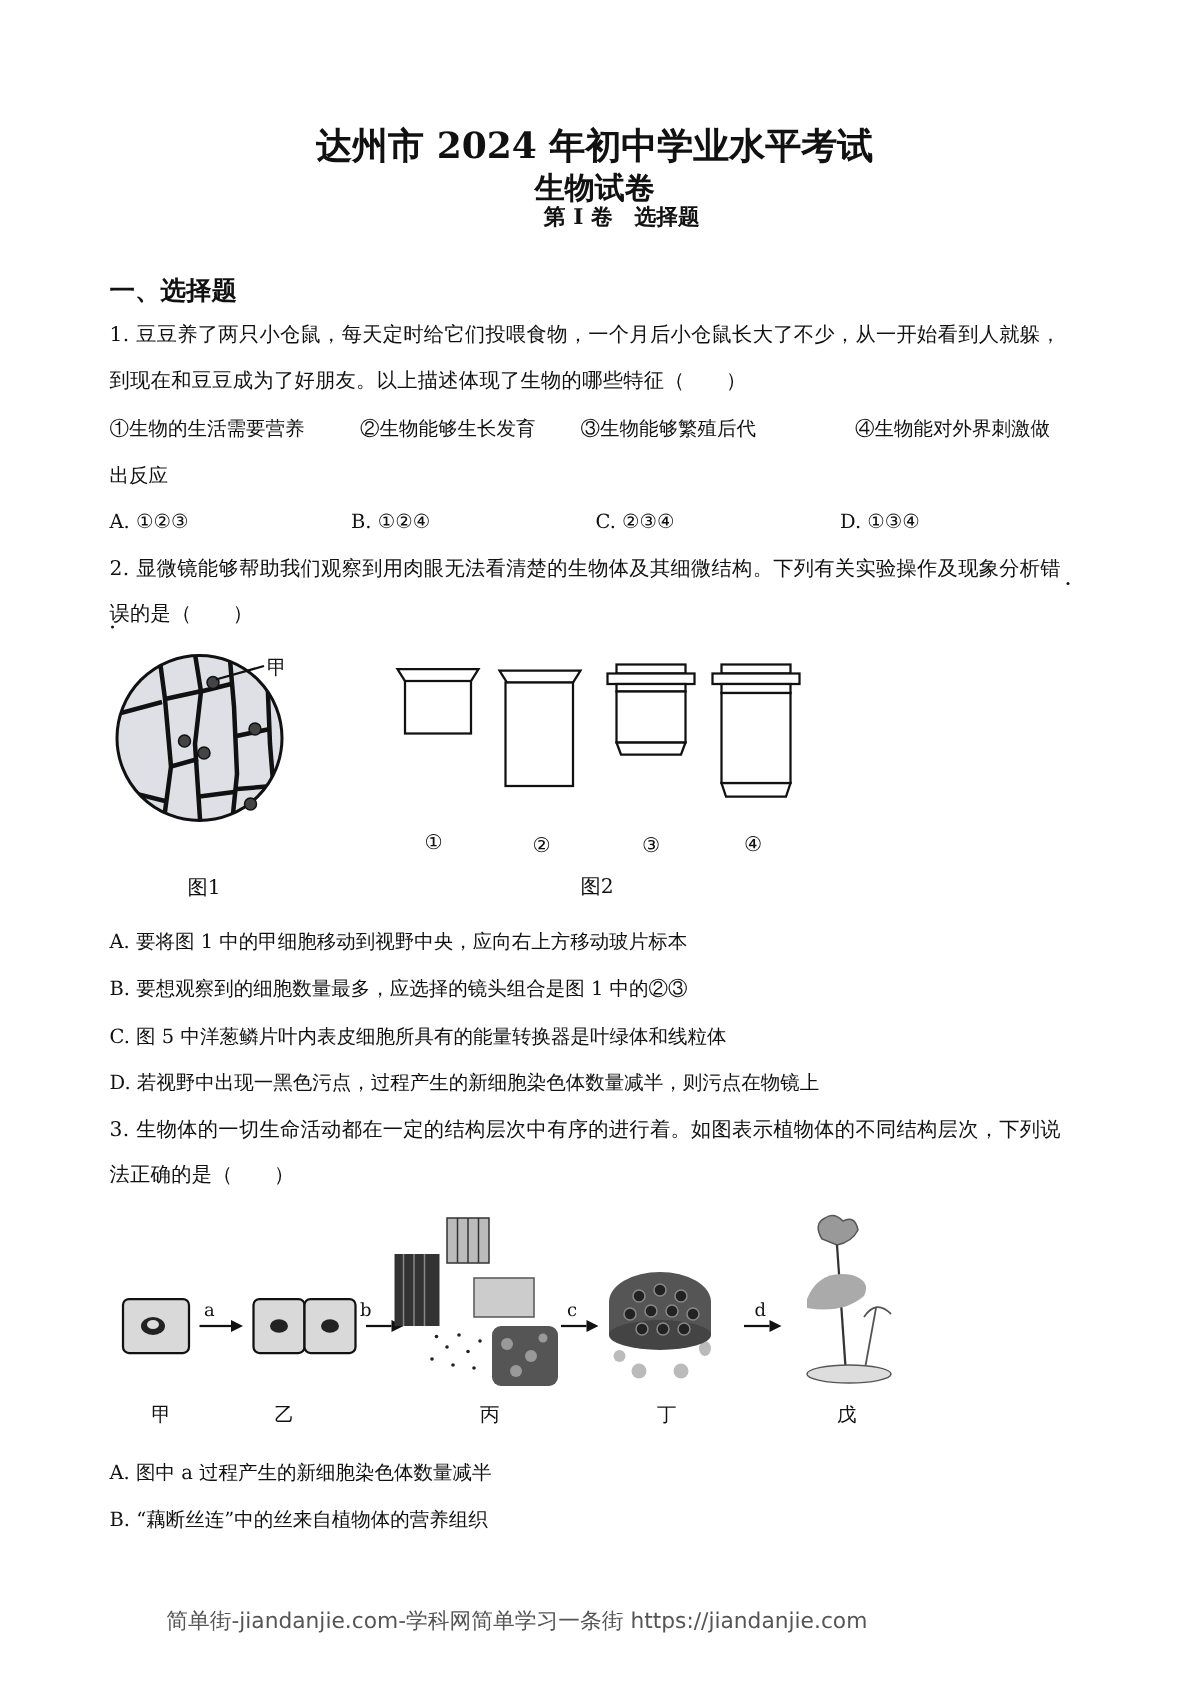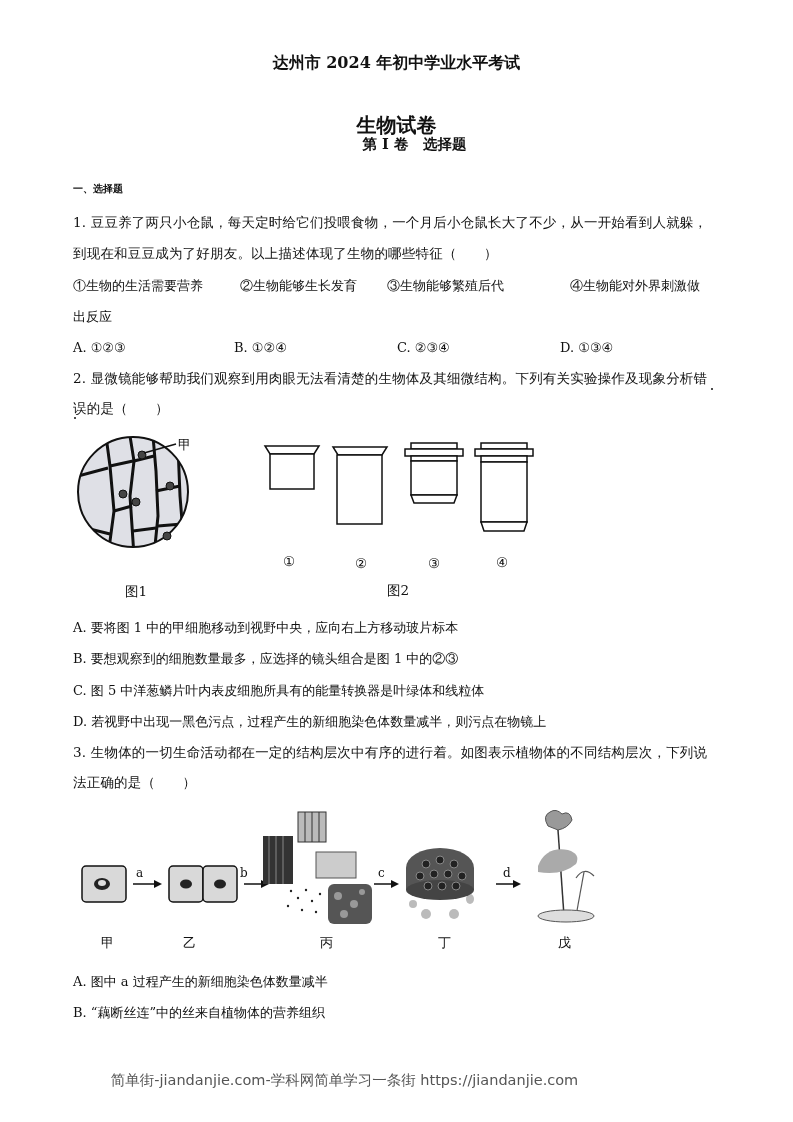--- a/index.html
+++ b/index.html
@@ -1,23 +1,23 @@
 <!DOCTYPE html>
 <html><head>
   <meta charset="utf-8">
   <style>
     html, body { margin: 0; padding: 0; background: #ffffff; }
     body { width: 793px; height: 1122px; position: relative; overflow: hidden;
            font-family: "DejaVu Serif", "Liberation Serif", serif; color: #111; }
     .abs { position: absolute; }
     .title { left: 0; width: 793px; text-align: center; font-weight: bold; color: #111; }
-    .t1 { top: 53px; font-size: 16px; }
+    .t1 { top: 81px; font-size: 24px; }
     .t2 { top: 112px; font-size: 20px; }
     .t3 { top: 135px; font-size: 14.5px; padding-left: 18px; }
-    .sec { left: 73px; top: 182px; font-size: 10px; font-weight: bold; text-align: center; }
+    .sec { left: 73px; top: 182px; font-size: 17px; font-weight: bold; text-align: center; }
     .line { left: 73px; font-size: 13.5px; white-space: nowrap; letter-spacing: 0.2px; }
     .opt { position: absolute; font-size: 13px; white-space: nowrap; }
     .fig-label { position: absolute; font-size: 13.5px; }
     .footer { left: 0; width: 689px; top: 1071px; text-align: center;
               font-family: "DejaVu Sans", "Liberation Sans", sans-serif; font-size: 14.5px; color: #555; }
     svg { position: absolute; overflow: visible; }
     .dot-mark { position: absolute; width: 2px; height: 2px; background: #111; border-radius: 1px; }
   </style>
 </head>
 <body>

